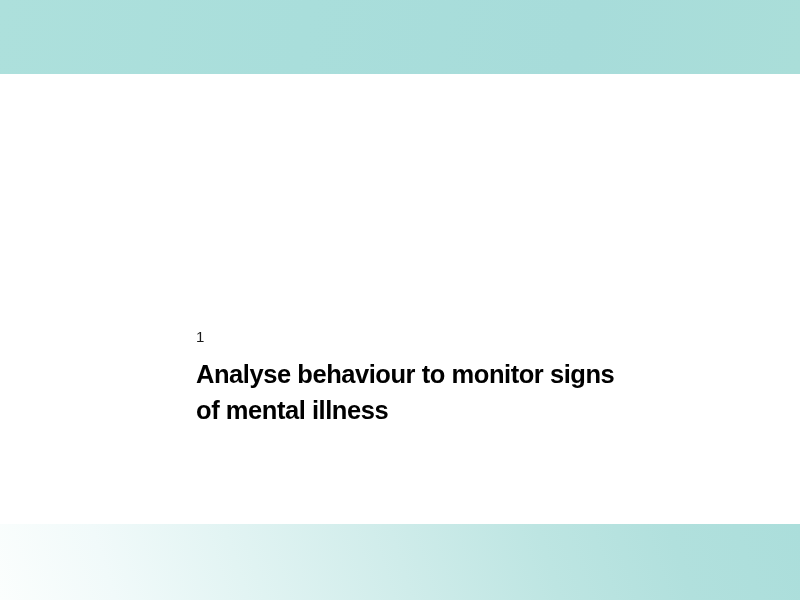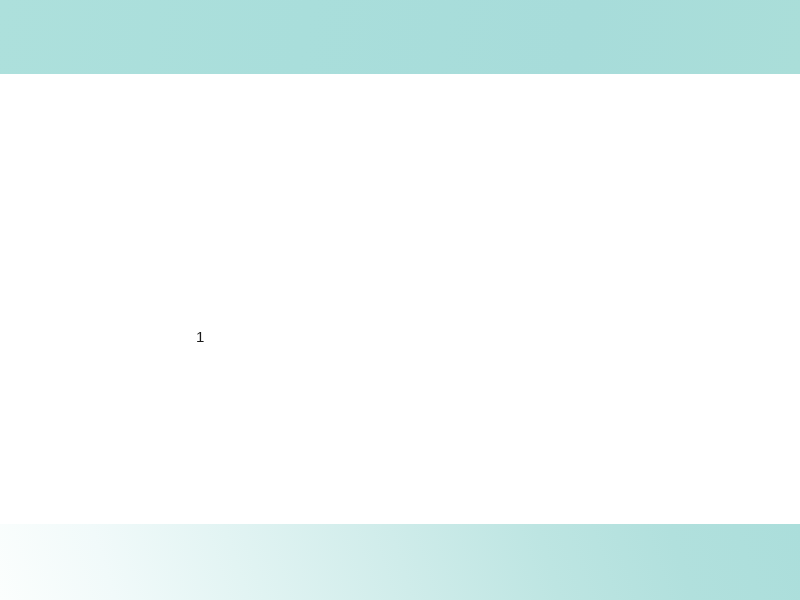--- a/index.html
+++ b/index.html
@@ -95,20 +95,22 @@
 <div id="slide-root">
 
   <div class="band band-top"></div>
 
   <div class="stage">
 
     <div class="text-block">
 
       <p class="slide-number">1</p>
 
+      <h1 class="headline">Analyse behaviour to monitor signs
+of mental illness</h1>
 
     </div>
 
   </div>
 
   <div class="band band-bottom"></div>
 
 </div>
 
 </body></html>

